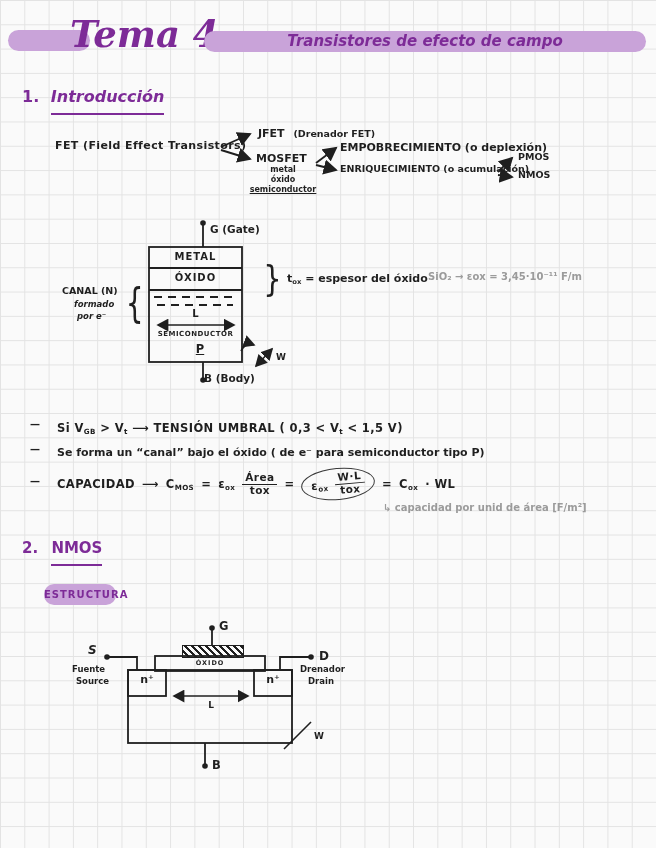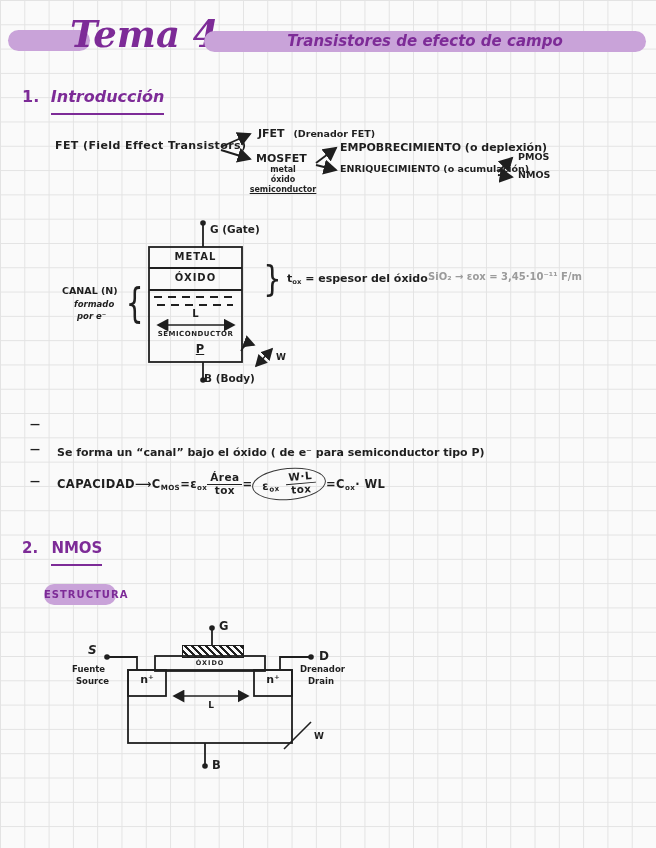--- a/index.html
+++ b/index.html
@@ -14,21 +14,21 @@
   }
   .abs{position:absolute;}
   .ink{color:#1f1f1f; font-weight:700;}
   .pencil{color:#9b9b9b; font-weight:600;}
   .purple{color:#7d2b97;}
   .pill{background:#c9a3d9; border-radius:12px;}
   .hw{letter-spacing:.4px;}
   .sub{font-size:.62em; vertical-align:-.28em; font-weight:inherit;}
   .frac{display:inline-flex; flex-direction:column; align-items:center; line-height:1.1; font-size:10.5px;}
   .frac .num{border-bottom:1.6px solid #1f1f1f; padding:0 3px;}
-  .row{display:inline-flex; align-items:center; justify-content:center;}
+  .row{display:inline-flex; align-items:center; gap:7px;justify-content:center;}
   .oval{border:1.7px solid #3a3a3a; border-radius:50%; padding:3px 9px; transform:rotate(-5deg); display:inline-flex; align-items:center; gap:7px;}
   .brace{font-weight:400; line-height:1;}
   .hatch{background:repeating-linear-gradient(45deg,transparent 0 3px,#1f1f1f 3px 5px); border:1.6px solid #1f1f1f;}
   .ctr{text-align:center;}
   .title{font-family:"DejaVu Serif",serif; font-style:italic; font-weight:700;}
   .und{border-bottom:2.2px solid #7d2b97; padding-bottom:7px;}
   .undink{text-decoration:underline;}
 </style>
 </head>
 <body>
@@ -125,20 +125,23 @@
   <div class="abs ink brace" style="left:261px;top:261px;font-size:36px;transform:scaleX(.8);">}</div>
   <div class="abs ink" style="left:287px;top:272px;font-size:11px;">
     <span>t</span><span class="sub">ox</span>
     <span>=  espesor del óxido</span>
   </div>
   <div class="abs pencil" style="left:428px;top:271px;font-size:10px;">SiO₂  →  εox = 3,45·10⁻¹¹ F/m</div>
   <div class="abs ink" style="left:276px;top:352px;font-size:9px;">W</div>
   <div class="abs ink" style="left:204px;top:372px;font-size:10.5px;">B (Body)</div>
 
   <div class="abs ink" style="left:30px;top:419px;font-size:10px;">—</div>
+  <div class="abs ink hw" style="left:57px;top:421px;font-size:11.5px;">
+    <span>Si  V</span><span class="sub">GB</span><span> &gt; V</span><span class="sub">t</span><span>  ⟶  TENSIÓN UMBRAL    ( 0,3 &lt; V</span><span class="sub">t</span><span> &lt; 1,5 V)</span>
+  </div>
 
   <div class="abs ink" style="left:30px;top:444px;font-size:10px;">—</div>
   <div class="abs ink" style="left:57px;top:446px;font-size:11px;font-weight:600;">Se forma un  “canal”  bajo el óxido   ( de e⁻ para semiconductor  tipo P)</div>
 
   <div class="abs ink" style="left:30px;top:476px;font-size:10px;">—</div>
   <div class="abs ink row hw" style="left:57px;top:468px;font-size:11.5px;">
     <span>CAPACIDAD</span>
     <span>⟶</span>
     <span><span>C</span><span class="sub">MOS</span></span>
     <span>=</span>
@@ -152,20 +155,21 @@
       <span><span>ε</span><span class="sub">ox</span></span>
       <span class="frac">
           <span class="num">W·L</span>
           <span>tox</span>
         </span>
     </span>
     <span>=</span>
     <span><span>C</span><span class="sub">ox</span></span>
     <span>· WL</span>
   </div>
+  <div class="abs pencil" style="left:383px;top:502px;font-size:10px;">↳  capacidad  por  unid  de  área  [F/m²]</div>
 
   <div class="abs purple" style="left:22px;top:539px;font-size:15px;font-weight:700;">
     <span>2.</span>
     <span class="und" style="margin-left:8px;">NMOS</span>
   </div>
   <div class="abs pill ctr purple" style="left:44px;top:584px;width:72px;height:21px;line-height:21px;font-size:10px;font-weight:700;letter-spacing:1px;border-radius:10px;">ESTRUCTURA</div>
 
   <div class="abs hatch" style="left:182px;top:645px;width:60px;height:11px;"></div>
   <div class="abs ink" style="left:219px;top:619px;font-size:11.5px;">G</div>
   <div class="abs ink ctr" style="left:155px;top:659px;width:110px;font-size:6.5px;letter-spacing:1px;">ÓXIDO</div>

